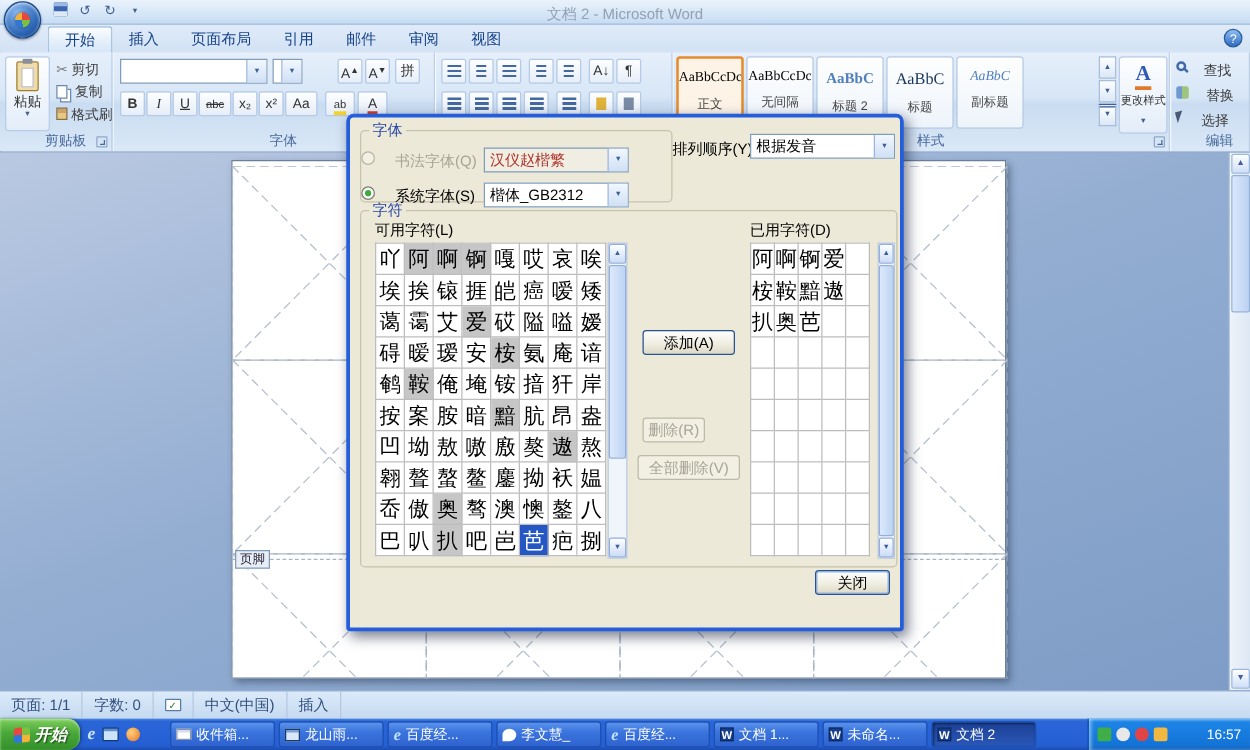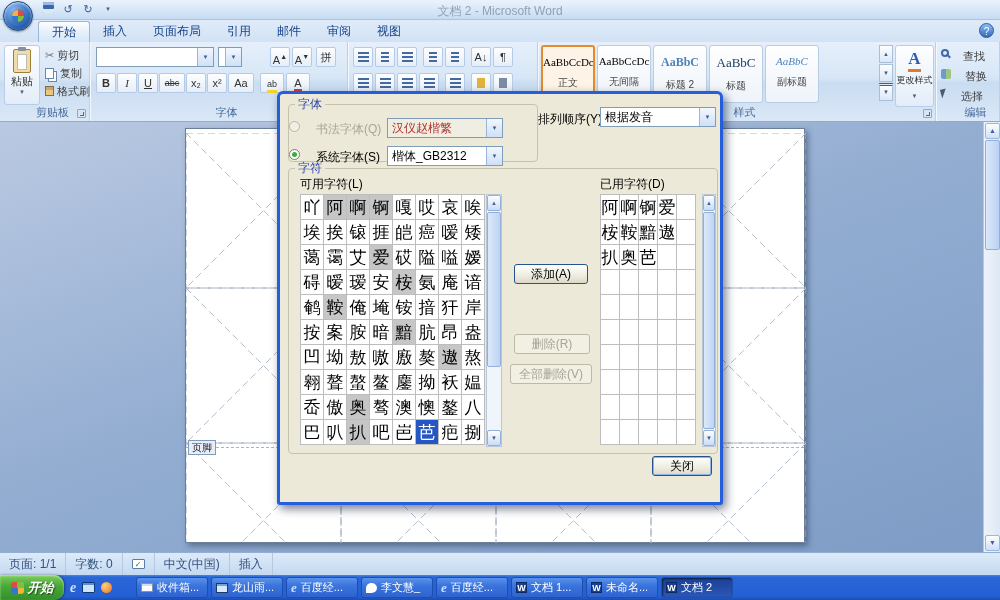--- a/index.html
+++ b/index.html
@@ -88,21 +88,21 @@
 
 
 .taskbar{position:absolute;top:575px;left:0;right:0;height:25px;background:linear-gradient(#4687e2,#2a66d8 8%,#2460d4 85%,#1c4cb0)}
 .start{position:absolute;left:0;top:0;height:25px;width:64px;background:linear-gradient(#7ece5c,#4aa83a 45%,#338f2a);border-radius:0 10px 10px 0;color:#fff;font-weight:bold;font-size:13px;font-style:italic;display:flex;align-items:center;justify-content:center;gap:4px;text-shadow:1px 1px 1px rgba(0,0,0,.5);box-shadow:inset 0 1px 2px #b8e8a0,1px 0 3px rgba(0,0,0,.4)}
 .flag{width:13px;height:12px;background:conic-gradient(#7cc043 0 25%,#f3b23a 0 50%,#2f78d8 0 75%,#e8483c 0);border-radius:2px;transform:skewY(-4deg)}
 .ql{position:absolute;left:70px;top:3px;display:flex;gap:6px;align-items:center;height:19px}
 .qle{color:#cfe4ff;font:italic bold 14px "Liberation Serif",serif;line-height:16px}
 .qld{width:13px;height:11px;background:#cfe3f8;border:1px solid #0d3a77;border-radius:1px;box-shadow:inset 0 2px 0 #5f8fd0}
 .qlm{width:11px;height:11px;border-radius:50%;background:radial-gradient(circle at 35% 35%,#ffd27a,#e8702a)}
 .tasks{position:absolute;left:136px;top:2px;display:flex;gap:3px}
-.task{width:72px;height:21px;background:linear-gradient(#5b93ea,#3a74dd 40%,#2f63cf);border:1px solid #1d4fae;border-radius:3px;color:#fff;font-size:11px;display:flex;align-items:center;gap:4px;padding:0 4px;white-space:nowrap;overflow:hidden}
+.task{width:84px;height:21px;background:linear-gradient(#5b93ea,#3a74dd 40%,#2f63cf);border:1px solid #1d4fae;border-radius:3px;color:#fff;font-size:11px;display:flex;align-items:center;gap:4px;padding:0 4px;white-space:nowrap;overflow:hidden}
 .task.active{background:linear-gradient(#1c4094,#2a57b8);box-shadow:inset 1px 1px 2px rgba(0,0,0,.55)}
 .ti{flex:0 0 auto}
 .ti-mail{width:12px;height:9px;background:#fff;border:1px solid #8892a8;box-shadow:inset 0 2px 0 #d8dce8}
 .ti-window{width:12px;height:10px;background:#d8e8fa;border:1px solid #1b3a66;box-shadow:inset 0 2px 0 #7aa0d0}
 .ti-ie{color:#bfe0ff;font:italic bold 13px "Liberation Serif",serif;line-height:14px}
 .ti-word{color:#fff;background:#163f8f;font:bold 9px/11px "Liberation Sans",sans-serif;text-align:center;width:11px;height:11px;border:1px solid #0c2a64}
 .ti-chat{width:11px;height:10px;background:#fff;border-radius:50% 50% 50% 0}
 .tray{position:absolute;right:0;top:0;height:25px;width:130px;background:linear-gradient(#56aef2,#1d84e6 10%,#1273d6 85%,#0d5cb4);border-left:1px solid #0a55a8;box-shadow:inset 2px 0 3px rgba(255,255,255,.45);display:flex;align-items:center;gap:4px;padding:0 7px;color:#fff}
 .tray-ic{width:11px;height:11px;border-radius:2px}
 .time{margin-left:auto;font-size:11px}
@@ -363,20 +363,27 @@
       </div>
       <div class="task">
         <span class="ti ti-word">W</span>
         <span>未命名...</span>
       </div>
       <div class="task active">
         <span class="ti ti-word">W</span>
         <span>文档 2</span>
       </div>
     </div>
+    <div class="tray">
+      <span class="tray-ic" style="background:#3fae49"></span>
+      <span class="tray-ic" style="background:#e8e8e8;border-radius:50%"></span>
+      <span class="tray-ic" style="background:#e14444;border-radius:50%"></span>
+      <span class="tray-ic" style="background:#f0b840"></span>
+      <span class="time">16:57</span>
+    </div>
   </div>
 
   <div class="dialog">
     <div class="dlg-body">
       <fieldset class="xpgrp fgrp">
         <legend>字体</legend>
         <div class="rrow" style="top:8px">
           <span class="radio disabled"></span>
           <span class="dim">书法字体(Q)</span>
         </div>
@@ -511,21 +518,21 @@
             </tr>
           </tbody>
         </table>
       <div class="gsb" style="left:206px;top:100px;height:253px">
         <span class="gsb-btn" style="top:0">▲</span>
         <span class="gsb-thumb" style="top:17px;height:155px"></span>
         <span class="gsb-btn" style="bottom:0">▼</span>
       </div>
 
       <button class="xpbtn" style="left:234px;top:170px;width:74px">添加(A)</button>
-      <button class="xpbtn disabled" style="left:234px;top:240px;width:76px">删除(R)</button>
+      <button class="xpbtn disabled" style="left:234px;top:240px;width:50px">删除(R)</button>
       <button class="xpbtn disabled" style="left:230px;top:270px;width:82px">全部删除(V)</button>
 
       <table class="chargrid" id="used-grid" style="left:320px;top:100px">
           <tbody>
             <tr>
               <td>阿</td>
               <td>啊</td>
               <td>锕</td>
               <td>爱</td>
               <td></td>

